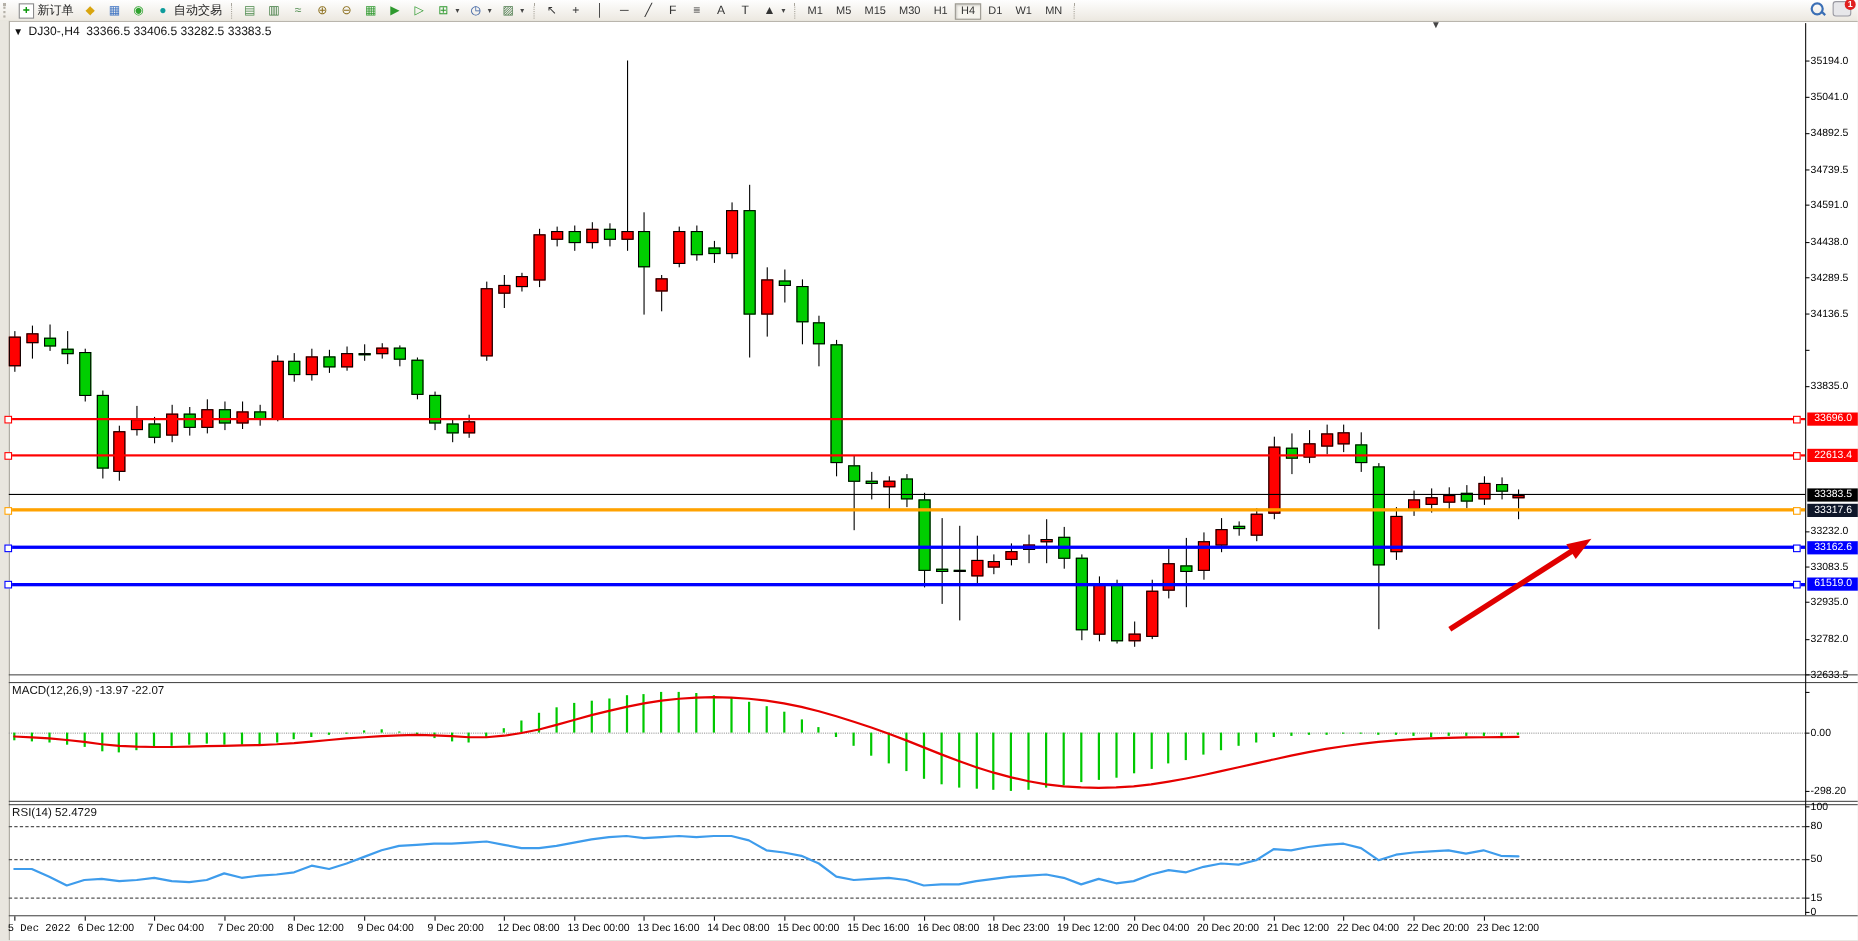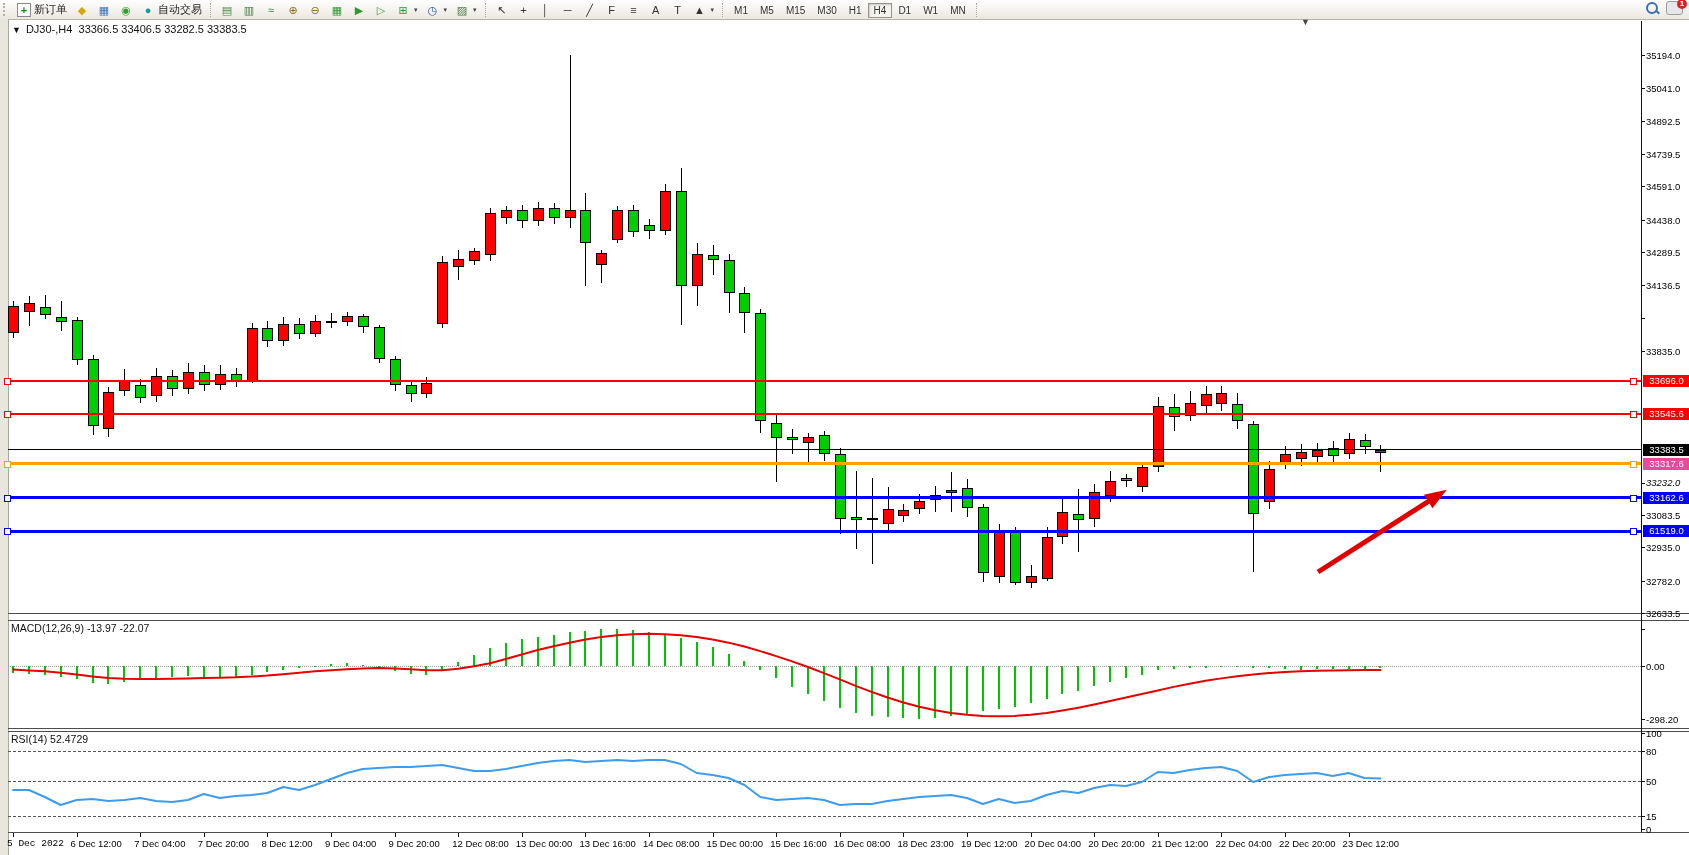--- a/index.html
+++ b/index.html
@@ -174,21 +174,21 @@
       <div class="plabel" style="left: 1646px; top: 214.75px;">34438.0</div>
       <div class="ptick" style="left: 1641px; top: 252.112px;"></div>
       <div class="plabel" style="left: 1646px; top: 247.112px;">34289.5</div>
       <div class="ptick" style="left: 1641px; top: 285.455px;"></div>
       <div class="plabel" style="left: 1646px; top: 280.455px;">34136.5</div>
       <div class="ptick" style="left: 1641px; top: 317.817px;"></div>
       <div class="plabel" style="left: 1692px; top: 312.817px; font-family: Liberation Serif, serif;">33988.0</div>
       <div class="ptick" style="left: 1641px; top: 351.16px;"></div>
       <div class="plabel" style="left: 1646px; top: 346.16px;">33835.0</div>
       <div class="ptick" style="left: 1641px; top: 482.57px;"></div>
-      <div class="plabel" style="left: 1646px; top: 477px; font-style: italic;">33232.0</div>
+      <div class="plabel" style="left: 1646px; top: 477px;">33232.0</div>
       <div class="ptick" style="left: 1641px; top: 514.933px;"></div>
       <div class="plabel" style="left: 1646px; top: 509.933px;">33083.5</div>
       <div class="ptick" style="left: 1641px; top: 547.295px;"></div>
       <div class="plabel" style="left: 1646px; top: 542.295px;">32935.0</div>
       <div class="ptick" style="left: 1641px; top: 580.638px;"></div>
       <div class="plabel" style="left: 1646px; top: 575.638px;">32782.0</div>
       <div class="ptick" style="left: 1641px; top: 613px;"></div>
       <div class="plabel" style="left: 1646px; top: 608px;">32633.5</div>
       <div class="ptick" style="left: 1641px; top: 629px;"></div>
       <div class="plabel" style="left: 1721px; top: 624px;">209.18</div>
@@ -519,27 +519,27 @@
         <polyline points="5,48.53762309972274 20.9,49.42202887465339 36.8,50.30643464958405 52.7,51.721483889473234 68.6,53.490295439334545 84.5,55.61286929916821 100.4,57.02791853905728 116.3,57.73544315900176 132.2,58.089205468974114 148.1,58.089205468974114 164,57.73544315900176 179.9,57.38168084902952 195.8,57.02791853905728 211.70000000000002,56.67415622908504 227.6,56.32039391911269 243.5,55.61286929916821 259.4,54.55158236925138 275.3,53.136533129362306 291.2,51.721483889473234 307.1,50.30643464958405 323,49.245147719667216 338.90000000000003,48.1838607897505 354.8,47.476336169805904 370.7,47.122573859833665 386.6,47.476336169805904 402.5,48.1838607897505 418.40000000000003,49.245147719667216 434.3,49.245147719667216 450.2,47.830098479778144 466.1,45.35376230997224 482,42.169901520221856 497.90000000000003,37.92475380055453 513.8,33.502724925901134 529.7,29.08069605124774 545.6,25.189310641552765 561.5,21.65168754183003 577.4,18.46782675207953 593.3000000000001,15.991490582273627 609.2,14.222679032412316 625.1,13.161392102495483 641,12.80762979252313 656.9,13.161392102495483 672.8000000000001,14.222679032412316 688.7,15.991490582273627 704.6,18.46782675207953 720.5,21.65168754183003 736.4,25.543072951525005 752.3000000000001,30.141982981164574 768.2,35.09465532077638 784.1,40.40108997036043 800,46.06128692991683 815.9,52.07524619944547 831.8000000000001,58.442967778946354 847.7,64.81068935844723 863.6,70.82464862797588 879.5,76.48484558753228 895.4,81.43751792714409 911.3000000000001,85.6826656468113 927.2,89.22028874653404 943.1,92.0503872263123 959,93.81919877617361 974.9,94.88048570609044 990.8000000000001,95.23424801606268 1006.7,94.88048570609044 1022.5999999999999,93.81919877617361 1038.5,92.0503872263123 1054.4,89.57405105650639 1070.3,86.74395257672813 1086.2,83.56009178697775 1102.1000000000001,80.02246868725501 1118,76.48484558753228 1133.9,72.94722248780954 1149.8,69.4095993880868 1165.7,65.87197628836407 1181.6000000000001,62.68811549861368 1197.5,59.858017018835426 1213.4,57.38168084902952 1229.3,55.25910698919586 1245.2,53.490295439334545 1261.1000000000001,52.07524619944547 1277,51.01395926952864 1292.9,50.30643464958405 1308.8,49.77579118462563 1324.7,49.42202887465339 1340.6000000000001,49.245147719667216 1356.5,49.06826656468115 1372.4,48.891385409694976" fill="none" stroke="#e60000" stroke-width="2" stroke-linejoin="round" stroke-linecap="round"></polyline>
       </svg>
       <svg class="layer" width="1633" height="100" viewBox="0 0 1633 100" style="left: 8px; top: 732px;">
         <polyline points="5,58 20.9,58 36.8,65 52.7,73 68.6,68 84.5,67 100.4,69 116.3,68 132.2,66 148.1,69 164,70 179.9,68 195.8,62 211.70000000000002,66 227.6,64 243.5,63 259.4,61 275.3,55 291.2,58 307.1,53 323,47 338.90000000000003,41 354.8,37 370.7,36 386.6,35 402.5,35 418.40000000000003,34 434.3,33 450.2,36 466.1,39 482,39 497.90000000000003,37 513.8,34 529.7,31 545.6,29 561.5,28 577.4,30 593.3000000000001,29 609.2,28 625.1,29 641,28 656.9,28 672.8000000000001,32 688.7,41 704.6,43 720.5,46 736.4,53 752.3000000000001,65 768.2,68 784.1,67 800,66 815.9,68 831.8000000000001,73 847.7,72 863.6,72 879.5,69 895.4,67 911.3000000000001,65 927.2,64 943.1,63 959,66 974.9,72 990.8000000000001,67 1006.7,71 1022.5999999999999,69 1038.5,63 1054.4,59 1070.3,61 1086.2,56 1102.1000000000001,53 1118,54 1133.9,50 1149.8,40 1165.7,41 1181.6000000000001,38 1197.5,36 1213.4,35 1229.3,39 1245.2,50 1261.1000000000001,45 1277,43 1292.9,42 1308.8,41 1324.7,44 1340.6000000000001,41 1356.5,46 1372.4,46.52999999999997" fill="none" stroke="#3e9cec" stroke-width="2" stroke-linejoin="round" stroke-linecap="round"></polyline>
       </svg>
       <div class="level" style="left: 8px; top: 380.452px; width: 1633px; height: 2px; background: rgb(255, 0, 0);"></div>
       <div class="lvl-label" style="left: 1643px; top: 375.452px; background: rgb(255, 0, 0);">33696.0</div>
       <div class="handle" style="left: 4px; top: 378.452px; border-color: rgb(255, 0, 0);"></div>
       <div class="handle" style="left: 1630px; top: 378.452px; border-color: rgb(255, 0, 0);"></div>
       <div class="level" style="left: 8px; top: 413.228px; width: 1633px; height: 2px; background: rgb(255, 0, 0);"></div>
-      <div class="lvl-label" style="left: 1643px; top: 408.228px; background: rgb(255, 0, 0);">33545.6</div>
+      <div class="lvl-label" style="left: 1643px; top: 408.228px; background: rgb(255, 0, 0);">22613.4</div>
       <div class="handle" style="left: 4px; top: 411.228px; border-color: rgb(255, 0, 0);"></div>
       <div class="handle" style="left: 1630px; top: 411.228px; border-color: rgb(255, 0, 0);"></div>
       <div class="level" style="left: 8px; top: 449.054px; width: 1633px; height: 1px; background: rgb(0, 0, 0);"></div>
       <div class="lvl-label" style="left: 1643px; top: 443.554px; background: rgb(0, 0, 0);">33383.5</div>
       <div class="level" style="left: 8px; top: 462.416px; width: 1633px; height: 3px; background: rgb(255, 162, 0);"></div>
-      <div class="lvl-label" style="left: 1643px; top: 457.916px; background: #ec4899;">33317.6</div>
+      <div class="lvl-label" style="left: 1643px; top: 457.916px; background: #0f172a;">33317.6</div>
       <div class="handle" style="left: 4px; top: 460.916px; border-color: rgb(255, 162, 0);"></div>
       <div class="handle" style="left: 1630px; top: 460.916px; border-color: rgb(255, 162, 0);"></div>
       <div class="level" style="left: 8px; top: 496.195px; width: 1633px; height: 3px; background: rgb(0, 0, 255);"></div>
       <div class="lvl-label" style="left: 1643px; top: 491.695px; background: rgb(0, 0, 255);">33162.6</div>
       <div class="handle" style="left: 4px; top: 494.695px; border-color: rgb(0, 0, 255);"></div>
       <div class="handle" style="left: 1630px; top: 494.695px; border-color: rgb(0, 0, 255);"></div>
       <div class="level" style="left: 8px; top: 529.973px; width: 1633px; height: 3px; background: rgb(0, 0, 255);"></div>
       <div class="lvl-label" style="left: 1643px; top: 525.473px; background: rgb(0, 0, 255);">61519.0</div>
       <div class="handle" style="left: 4px; top: 528.473px; border-color: rgb(0, 0, 255);"></div>
       <div class="handle" style="left: 1630px; top: 528.473px; border-color: rgb(0, 0, 255);"></div>

